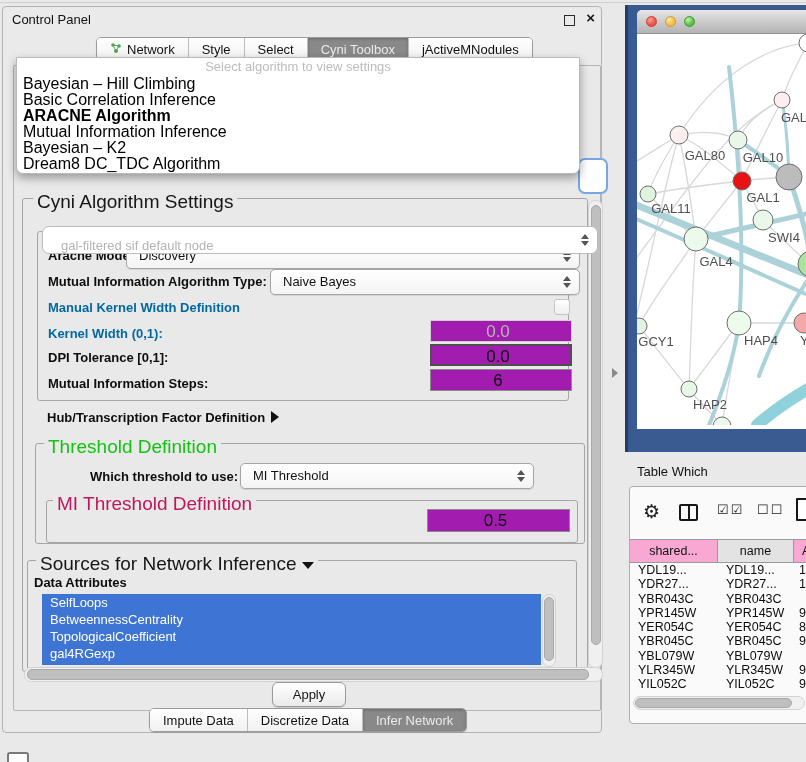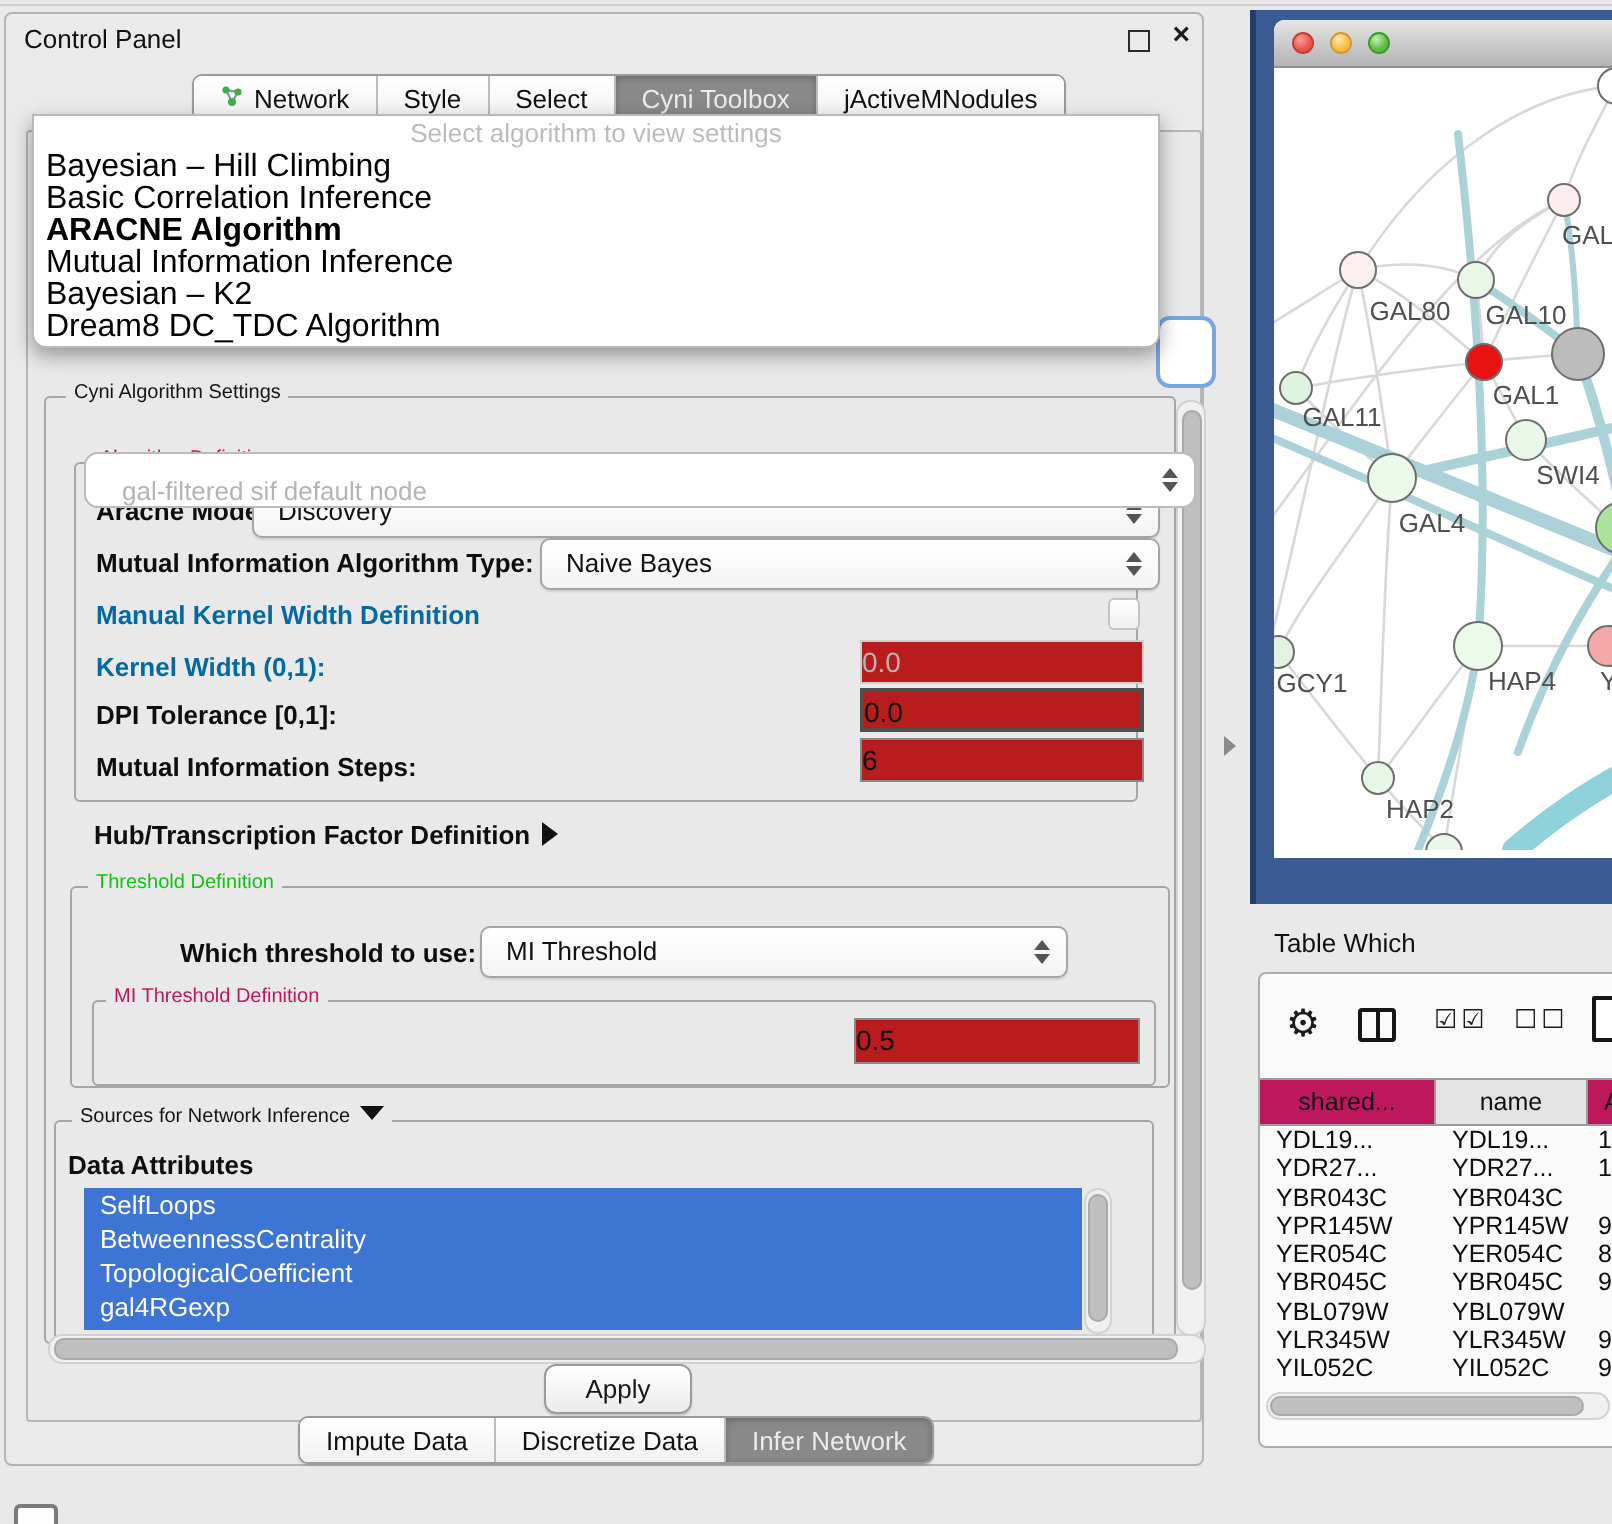--- a/index.html
+++ b/index.html
@@ -20,34 +20,34 @@
   .seg{display:flex;align-items:center;gap:5px;padding:0 13px;font-size:13px;
        background:linear-gradient(#ffffff,#f1f1f1);border-right:1px solid #bdbdbd;color:#111;white-space:nowrap}
   .seg:last-child{border-right:none}
   .seg.sel{background:#898989;color:#ebebeb;box-shadow:inset 0 1px 3px rgba(0,0,0,.25)}
 
   .cp-inner{position:absolute;left:10px;top:58px;width:586px;height:644px;
             border:1px solid #b6b6b6;border-radius:2px;background:#e9e9e9}
 
   
   .gb{position:absolute;border:1px solid #a6a6a6;border-radius:3px}
-  .gb-title{position:absolute;top:-8px;background:#e9e9e9;padding:0 4px;font-size:10px;white-space:nowrap}
+  .gb-title{position:absolute;top:-8px;background:#e9e9e9;padding:0 4px;font-size:19px;white-space:nowrap}
   .t-blue{color:#be185d}.t-green{color:#12c312}
 
   .lbl{position:absolute;font-weight:700;font-size:13px;color:#0e0e0e;white-space:nowrap}
   .lbl.dis{color:#0369a1}
   .combo{position:absolute;background:linear-gradient(#ffffff,#f4f4f4);border:1px solid #a5a5a5;
          border-radius:5px;box-shadow:0 1px 1px rgba(0,0,0,.1)}
   .combo .val{position:absolute;left:12px;top:4px;font-size:13px;color:#111;white-space:nowrap}
   .arrows{position:absolute;right:8px;top:50%;margin-top:-6px;width:8px;height:12px}
   .arrows::before{content:"";position:absolute;top:0;left:0;border-left:4px solid transparent;
                   border-right:4px solid transparent;border-bottom:5px solid #555}
   .arrows::after{content:"";position:absolute;bottom:0;left:0;border-left:4px solid transparent;
                  border-right:4px solid transparent;border-top:5px solid #555}
-  .field{position:absolute;background:#b91c1c;text-align:left;font-size:14px;
+  .field{position:absolute;background:#a21caf;text-align:center;font-size:17px;
          padding-right:6px;box-sizing:border-box;line-height:21px}
   .cb{position:absolute;width:14px;height:14px;border:1px solid #c4c4c4;border-radius:3px;
       background:linear-gradient(#ffffff,#efefef)}
   .tri-r{display:inline-block;width:0;height:0;border-top:6px solid transparent;
          border-bottom:6px solid transparent;border-left:8px solid #111;vertical-align:-1px;margin-left:6px}
   .tri-d{display:inline-block;width:0;height:0;border-left:6px solid transparent;
          border-right:6px solid transparent;border-top:7px solid #111;vertical-align:1px;margin-left:5px}
 
   .attr-list{position:absolute;overflow:hidden}
   .attr-item{height:17px;line-height:17px;padding-left:8px;color:#fff;font-size:13px}
@@ -97,21 +97,21 @@
   .twin{position:absolute;left:629px;top:486px;width:177px;height:236px;background:#fafafa;
         border:1px solid #adadad;border-radius:4px 0 0 4px;overflow:hidden}
   .ticon{position:absolute;color:#1c1c1c}
   .col-icon{width:15px;height:13px;border:2px solid #161616;border-radius:2px}
   .col-icon::after{content:"";position:absolute;left:50%;top:0;width:2px;height:100%;background:#161616;margin-left:-1px}
   .doc-icon{width:14px;height:19px;border:2px solid #161616;border-radius:1px;background:#fff}
   .thead{position:absolute;left:0;top:52px;height:22px;display:flex;border-top:1px solid #9b9b9b;
          border-bottom:1px solid #9b9b9b}
   .th{box-sizing:border-box;border-right:1px solid #9b9b9b;font-size:12.5px;display:flex;
       align-items:center;justify-content:center;color:#111;overflow:hidden}
-  .th.hi{background:#be185d}.th.plain{background:#e3e3e3}
+  .th.hi{background:#f9a8d4}.th.plain{background:#e3e3e3}
   .trows{position:absolute;left:0;top:76px;width:240px}
   .trow{display:flex;height:14.3px;line-height:14.3px;font-size:12.5px;color:#0d0d0d}
   .td{box-sizing:border-box;padding-left:8px;overflow:hidden;white-space:nowrap}
 
   .bl-icon{position:absolute;left:7px;top:752px;width:18px;height:16px;border:2px solid #7a7a7a;
            border-radius:3px;background:#fdfdfd}
 </style>
 </head>
 <body>
 

